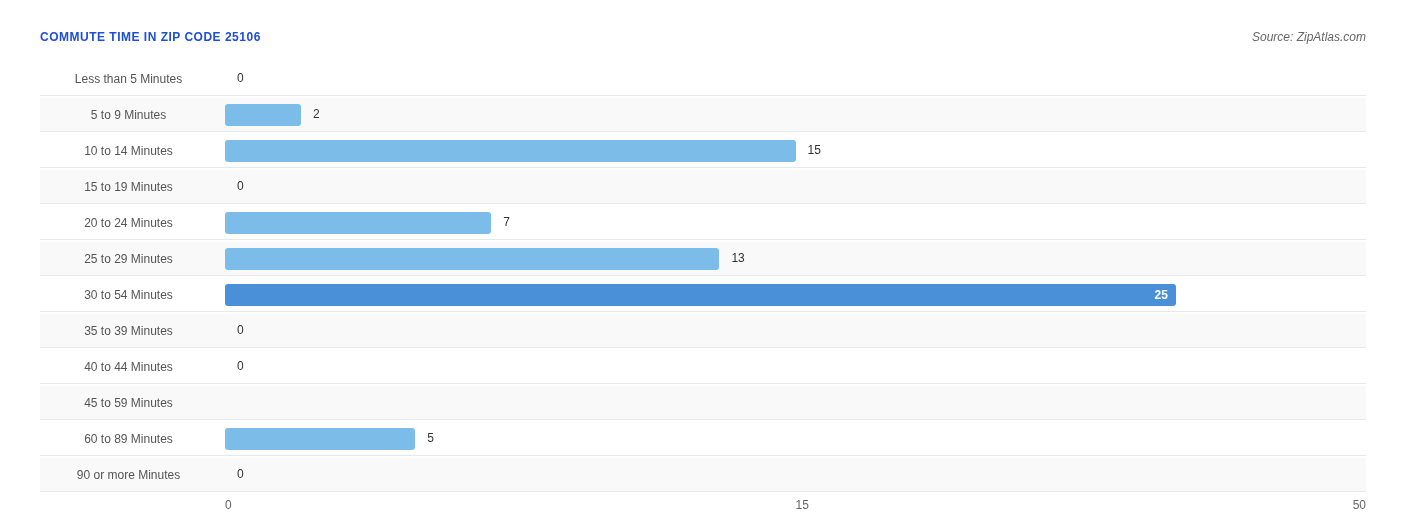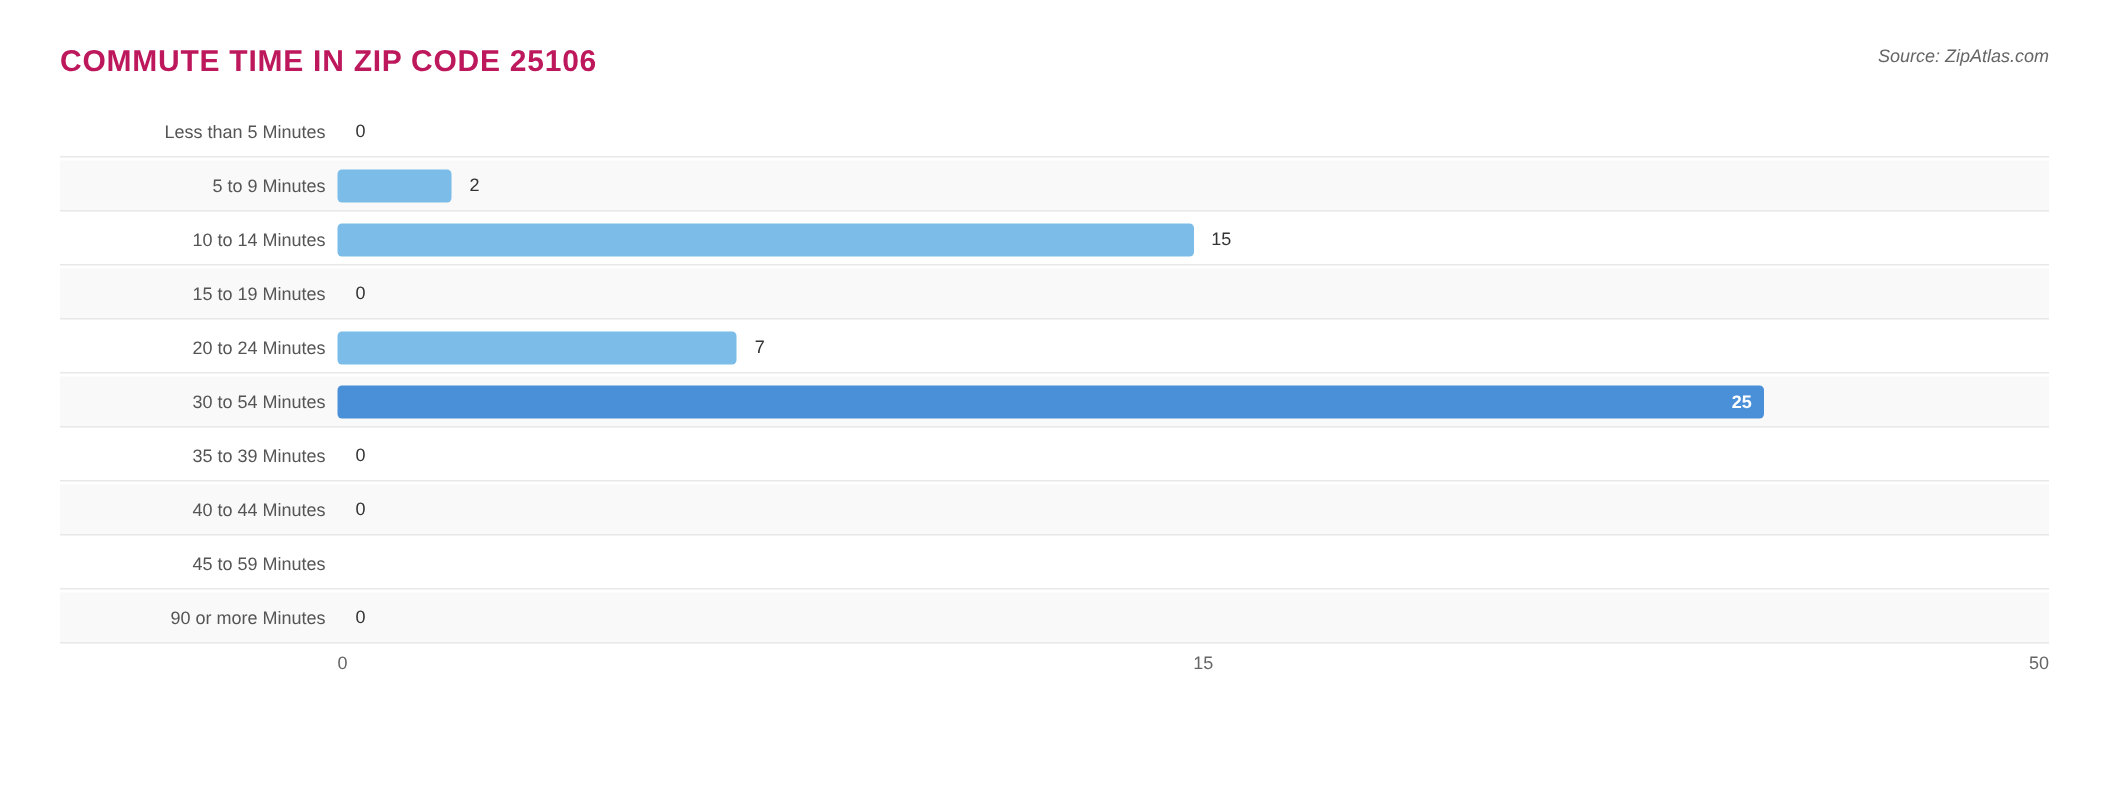--- a/index.html
+++ b/index.html
@@ -14,23 +14,23 @@
       width: 100%;
       padding: 10px 20px 30px 20px;
     }
     .chart-header {
       display: flex;
       justify-content: space-between;
       align-items: flex-start;
       margin-bottom: 18px;
     }
     .chart-title {
-      font-size: 20px;
+      font-size: 12px;
       font-weight: bold;
-      color: #be185d;
+      color: #1d4ed8;
       letter-spacing: 0.5px;
       text-transform: uppercase;
     }
     .chart-source {
       font-size: 12px;
       color: #666;
       font-style: italic;
       margin-left: 36px;
     }
     .chart-area {
@@ -46,21 +46,21 @@
     }
     .bar-row:nth-child(even) {
       background: #f9f9f9;
     }
     .bar-label {
       width: 185px;
       min-width: 185px;
       font-size: 12px;
       color: #555;
       padding-right: 8px;
-      text-align: right;
+      text-align: center;
       white-space: nowrap;
     }
     .bar-track {
       flex: 1;
       position: relative;
       height: 22px;
     }
     .bar-fill {
       height: 100%;
       border-radius: 3px;
@@ -139,20 +139,27 @@
         </div>
       </div>
       <div class="bar-row">
         <div class="bar-label">20 to 24 Minutes</div>
         <div class="bar-track">
           <span class="bar-value-outside" style="position: absolute; left: 23.3333%; top: 3px; padding-left: 6px;">7</span>
           <div class="bar-fill light-blue" style="width: 23.3333%;"></div>
         </div>
       </div>
       <div class="bar-row">
+        <div class="bar-label">25 to 29 Minutes</div>
+        <div class="bar-track">
+          <span class="bar-value-outside" style="position: absolute; left: 43.3333%; top: 3px; padding-left: 6px;">13</span>
+          <div class="bar-fill light-blue" style="width: 43.3333%;"></div>
+        </div>
+      </div>
+      <div class="bar-row">
         <div class="bar-label">30 to 54 Minutes</div>
         <div class="bar-track">
           <div class="bar-fill dark-blue" style="width: 83.3333%;">
             <span class="bar-value-inside">25</span>
           </div>
         </div>
       </div>
       <div class="bar-row">
         <div class="bar-label">35 to 39 Minutes</div>
         <div class="bar-track">
@@ -162,20 +169,27 @@
       </div>
       <div class="bar-row">
         <div class="bar-label">40 to 44 Minutes</div>
         <div class="bar-track">
           <span class="bar-value-outside" style="position: absolute; left: 0%; top: 3px; padding-left: 6px;">0</span>
           <div class="bar-fill light-blue" style="width: 0%;"></div>
         </div>
       </div>
       <div class="bar-row">
         <div class="bar-label">45 to 59 Minutes</div>
+      </div>
+      <div class="bar-row">
+        <div class="bar-label">60 to 89 Minutes</div>
+        <div class="bar-track">
+          <span class="bar-value-outside" style="position: absolute; left: 16.6667%; top: 3px; padding-left: 6px;">5</span>
+          <div class="bar-fill light-blue" style="width: 16.6667%;"></div>
+        </div>
       </div>
       <div class="bar-row">
         <div class="bar-label">90 or more Minutes</div>
         <div class="bar-track">
           <span class="bar-value-outside" style="position: absolute; left: 0%; top: 3px; padding-left: 6px;">0</span>
           <div class="bar-fill light-blue" style="width: 0%;"></div>
         </div>
       </div>
     </div>
   <div class="x-axis" id="x-axis" style="position: relative; height: 20px;">

